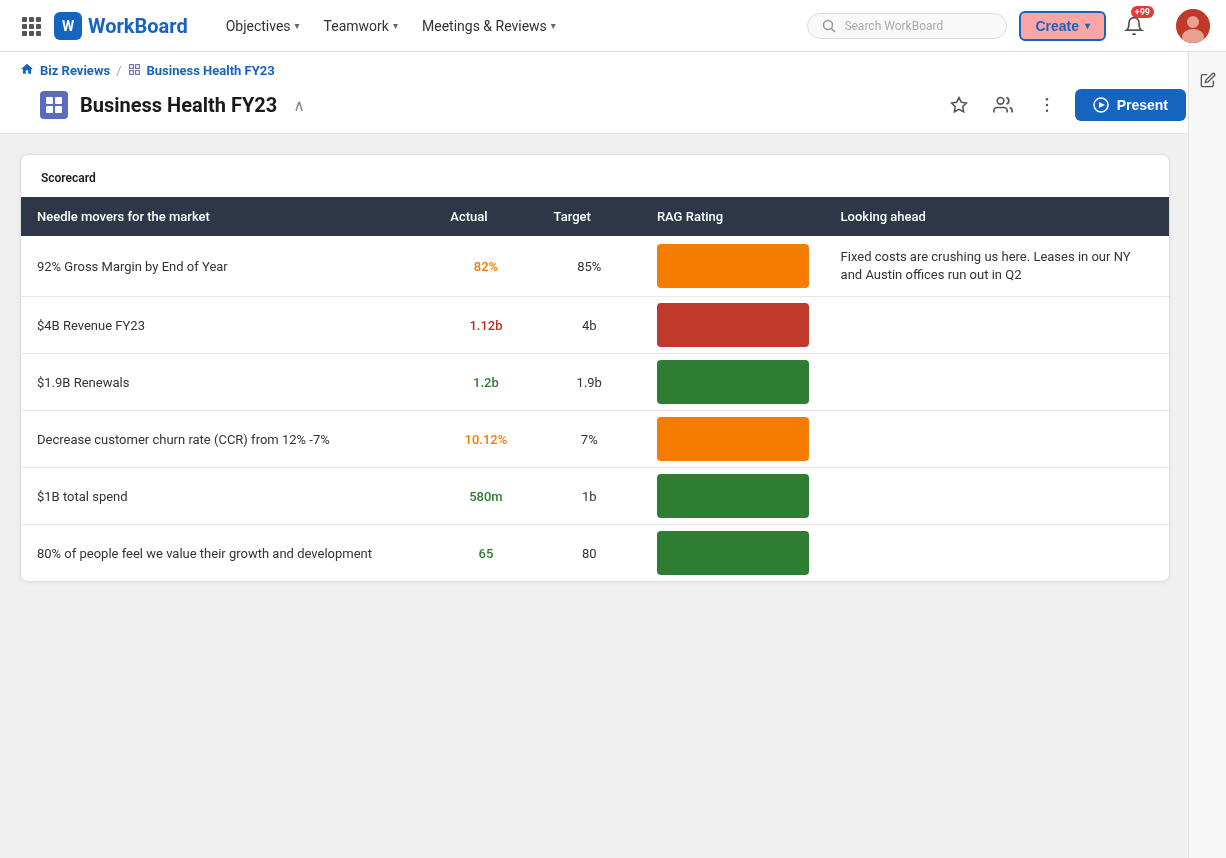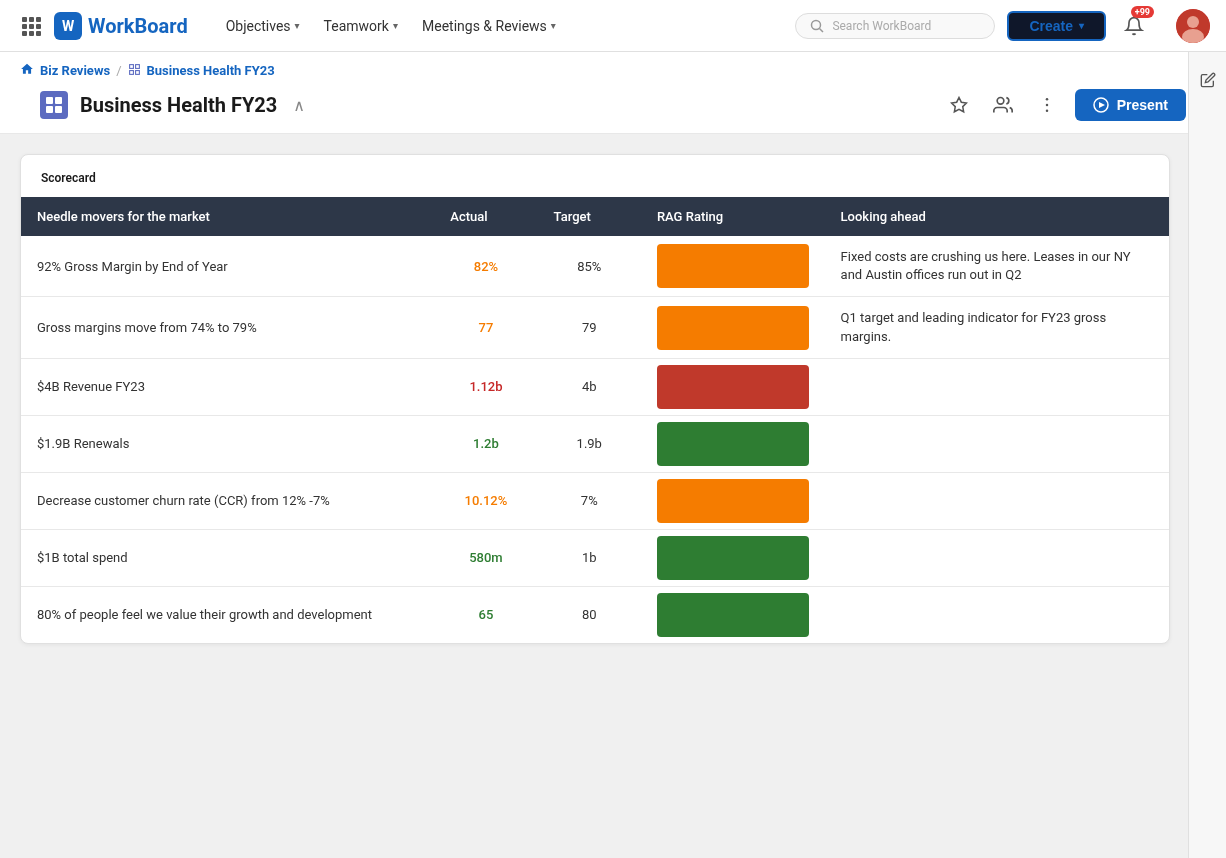--- a/index.html
+++ b/index.html
@@ -60,22 +60,22 @@
       font-size: 13px;
       width: 200px;
       cursor: text;
       margin-right: 12px;
       background: #f9f9f9;
     }
     .nav-create-btn {
       display: flex; align-items: center; gap: 6px;
       border: 2px solid #1565c0;
       color: #1565c0;
-      background: #0f172a;
-      padding: 5px 20px;
+      background: #fca5a5;
+      padding: 5px 14px;
       border-radius: 6px;
       font-size: 14px;
       font-weight: 600;
       cursor: pointer;
       white-space: nowrap;
       margin-right: 12px;
     }
     .nav-create-btn .chevron { font-size: 10px; }
     .nav-notif {
       position: relative; margin-right: 26px; cursor: pointer;
@@ -384,29 +384,20 @@
       <tr>
             <td class="col-needle">92% Gross Margin by End of Year</td>
             <td class="col-actual" style="color: rgb(245, 124, 0); font-weight: 500;">82%</td>
             <td class="col-target">85%</td>
             <td class="col-rag" style="padding: 6px 16px;">
               <span class="rag-cell" style="background: rgb(245, 124, 0);"></span>
             </td>
             <td class="col-looking" style="font-size: 13px; color: rgb(51, 51, 51); line-height: 1.4;">Fixed costs are crushing us here. Leases in our NY and Austin offices run out in Q2</td>
           </tr>
           <tr>
-            <td class="col-needle">Gross margins move from 74% to 79%</td>
-            <td class="col-actual" style="color: rgb(245, 124, 0); font-weight: 500;">77</td>
-            <td class="col-target">79</td>
-            <td class="col-rag" style="padding: 6px 16px;">
-              <span class="rag-cell" style="background: rgb(245, 124, 0);"></span>
-            </td>
-            <td class="col-looking" style="font-size: 13px; color: rgb(51, 51, 51); line-height: 1.4;">Q1 target and leading indicator for FY23 gross margins.</td>
-          </tr>
-          <tr>
             <td class="col-needle">$4B Revenue FY23</td>
             <td class="col-actual" style="color: rgb(198, 40, 40); font-weight: 500;">1.12b</td>
             <td class="col-target">4b</td>
             <td class="col-rag" style="padding: 6px 16px;">
               <span class="rag-cell" style="background: rgb(192, 57, 43);"></span>
             </td>
             <td class="col-looking" style="font-size: 13px; color: rgb(51, 51, 51); line-height: 1.4;"></td>
           </tr>
           <tr>
             <td class="col-needle">$1.9B Renewals</td>

